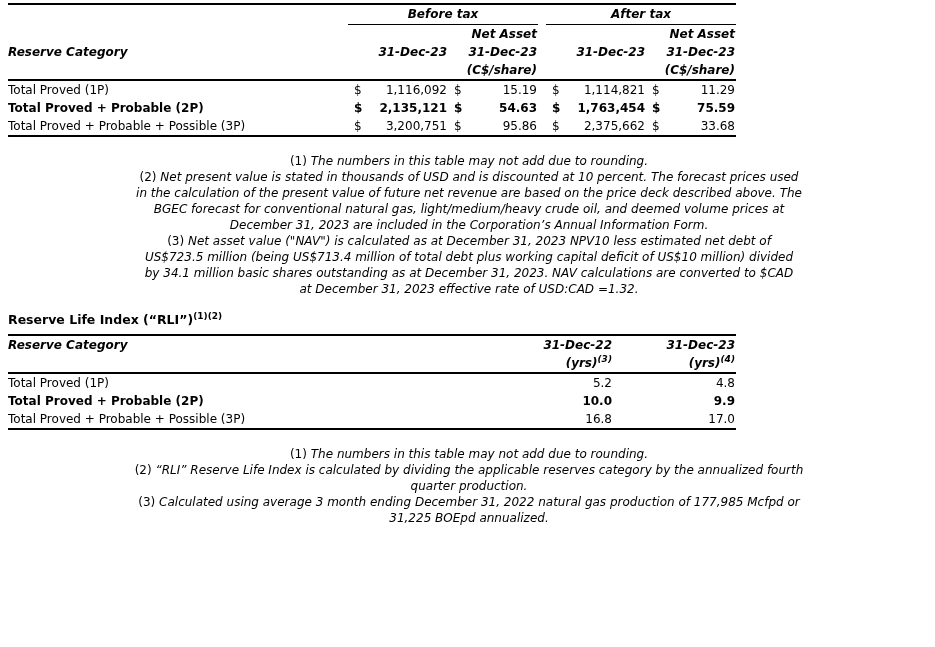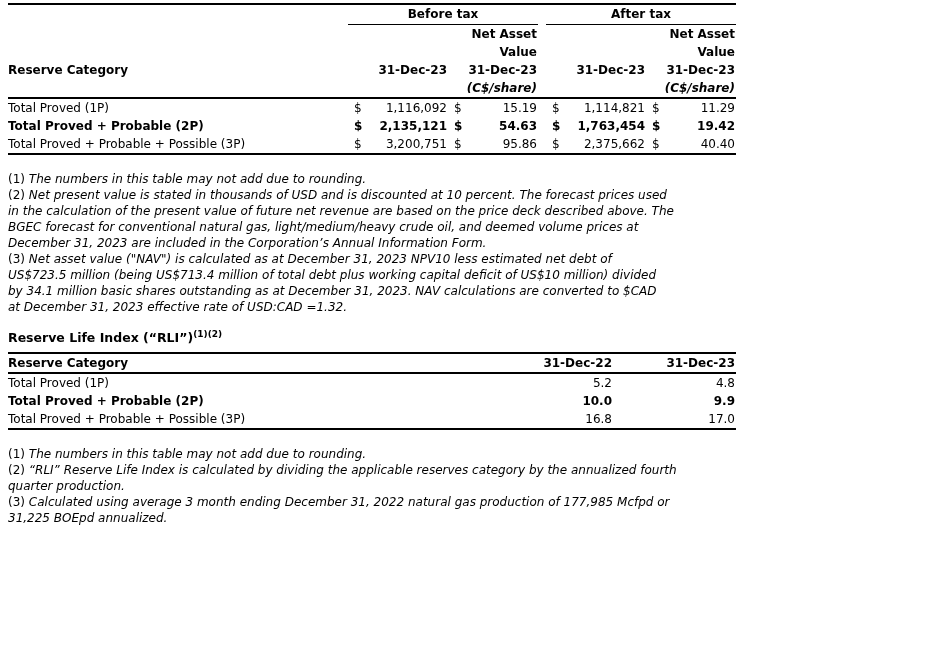--- a/index.html
+++ b/index.html
@@ -14,33 +14,33 @@
   .doc-title{
     font-size:12.5px;font-weight:bold;line-height:17px;
     white-space:pre-line;margin:2px 0 10px 0;
   }
 
   table{border-collapse:collapse;table-layout:fixed;margin:0;}
   table.rule{border-top:2px solid #000;border-bottom:2px solid #000;}
   thead{border-bottom:2px solid #000;}
   tbody{border-top:2px solid #000;}
   th,td{padding:0;font-weight:normal;text-align:left;vertical-align:bottom;}
-  thead th{font-weight:bold;line-height:18px;}
+  thead th{font-weight:bold;line-height:18px;font-style:italic;}
   tbody td{line-height:18px;}
   .r{text-align:right;padding-right:1px;}
   .grp{text-align:center;border-bottom:1px solid #000;padding-bottom:1px;}
   .it{font-style:italic;}
   sup{font-size:9px;line-height:0;}
   .m{display:flex;justify-content:space-between;padding-left:6px;padding-right:1px;}
   .bold-row td{font-weight:bold;}
   #npv-table{width:728px;}
   #rli-table{width:728px;margin-top:6px;}
 
   .fnblock{margin-top:16px;}
-  .fn{margin:0;line-height:16px;}
+  .fn{margin:0;line-height:16px;text-align:center;}
   .fnm{font-style:normal;}
   .fnt{font-style:italic;white-space:pre-line;}
 
   .section-heading{
     font-size:12.5px;font-weight:bold;margin:14px 0 0 0;line-height:17px;
   }
 </style>
 </head>
 <body>
 
@@ -65,28 +65,20 @@
       </tr>
       <tr>
         <th></th>
         <th></th>
         <th class="r">Net Asset</th>
         <th></th>
         <th></th>
         <th class="r">Net Asset</th>
       </tr>
       <tr>
-        <th></th>
-        <th></th>
-        <th class="r">Value</th>
-        <th></th>
-        <th></th>
-        <th class="r">Value</th>
-      </tr>
-      <tr>
         <th>Reserve Category</th>
         <th class="r">31-Dec-23</th>
         <th class="r">31-Dec-23</th>
         <th></th>
         <th class="r">31-Dec-23</th>
         <th class="r">31-Dec-23</th>
       </tr>
       <tr>
         <th></th>
         <th></th>
@@ -142,21 +134,21 @@
         <td></td>
         <td>
             <div class="m">
               <span>$</span>
               <span>1,763,454</span>
             </div>
           </td>
         <td>
             <div class="m">
               <span>$</span>
-              <span>19.42</span>
+              <span>75.59</span>
             </div>
           </td>
       </tr>
       <tr>
         <td>Total Proved + Probable + Possible (3P)</td>
         <td>
             <div class="m">
               <span>$</span>
               <span>3,200,751</span>
             </div>
@@ -170,21 +162,21 @@
         <td></td>
         <td>
             <div class="m">
               <span>$</span>
               <span>2,375,662</span>
             </div>
           </td>
         <td>
             <div class="m">
               <span>$</span>
-              <span>40.40</span>
+              <span>33.68</span>
             </div>
           </td>
       </tr>
     </tbody>
   </table>
 
   <div class="fnblock">
     <p class="fn"><span class="fnm">(1)</span> <span class="fnt">The numbers in this table may not add due to rounding.</span></p>
     <p class="fn"><span class="fnm">(2)</span> <span class="fnt">Net present value is stated in thousands of USD and is discounted at 10 percent. The forecast prices used
 in the calculation of the present value of future net revenue are based on the price deck described above. The
@@ -203,20 +195,25 @@
       <col style="width:480px">
         <col style="width:125px">
         <col style="width:123px">
     </colgroup>
     <thead>
       <tr>
         <th>Reserve Category</th>
         <th class="r">31-Dec-22</th>
         <th class="r">31-Dec-23</th>
       </tr>
+      <tr>
+        <th></th>
+        <th class="r"><span>(yrs)</span><sup>(3)</sup></th>
+        <th class="r"><span>(yrs)</span><sup>(4)</sup></th>
+      </tr>
     </thead>
     <tbody>
       <tr>
         <td>Total Proved (1P)</td>
         <td class="r">5.2</td>
         <td class="r">4.8</td>
       </tr>
       <tr class="bold-row">
         <td>Total Proved + Probable (2P)</td>
         <td class="r">10.0</td>

